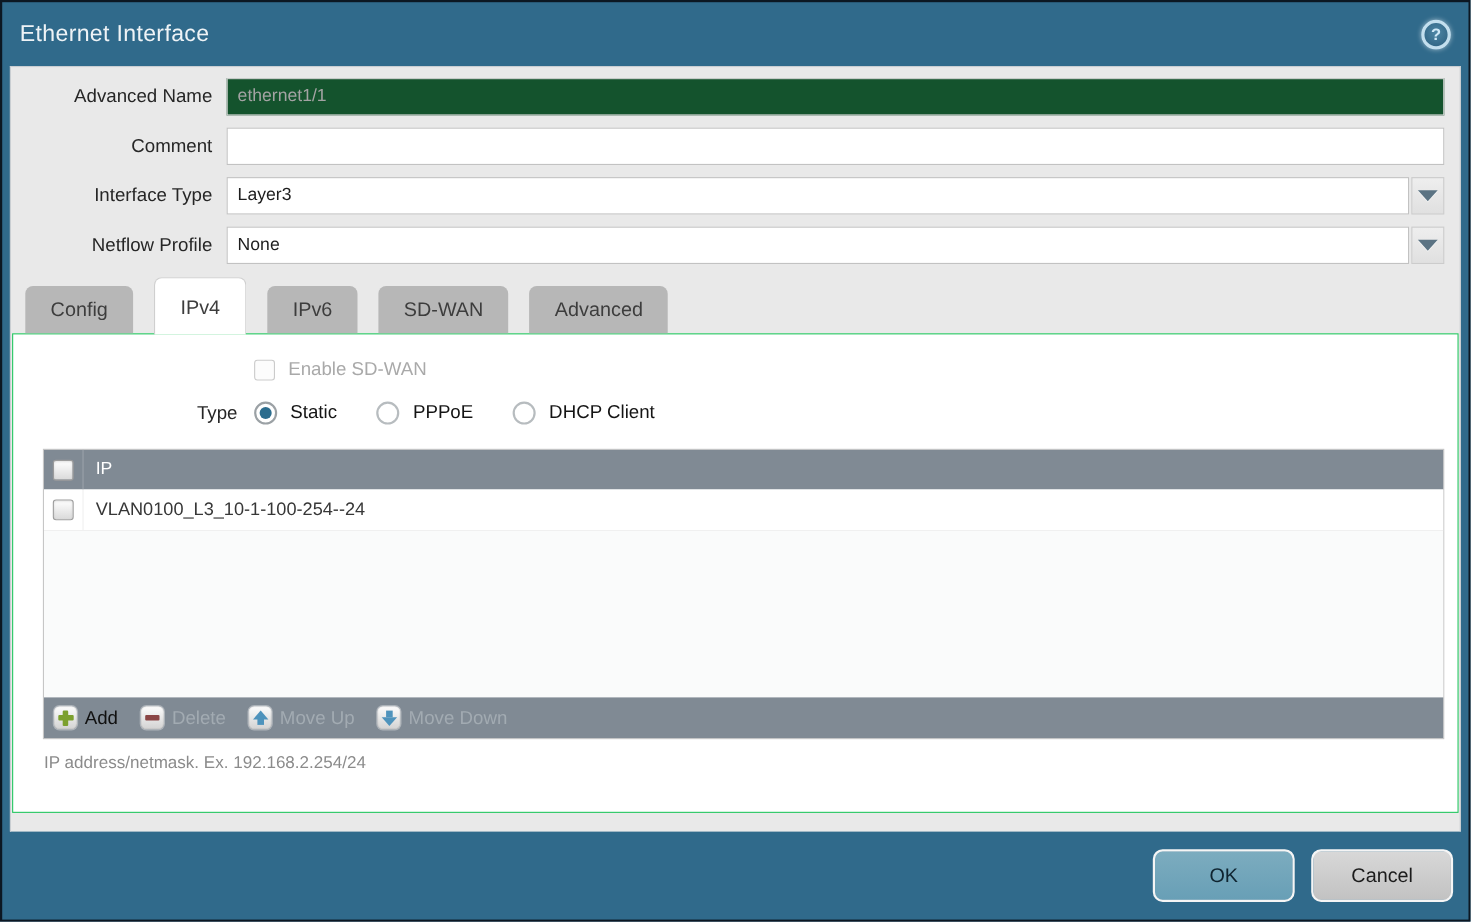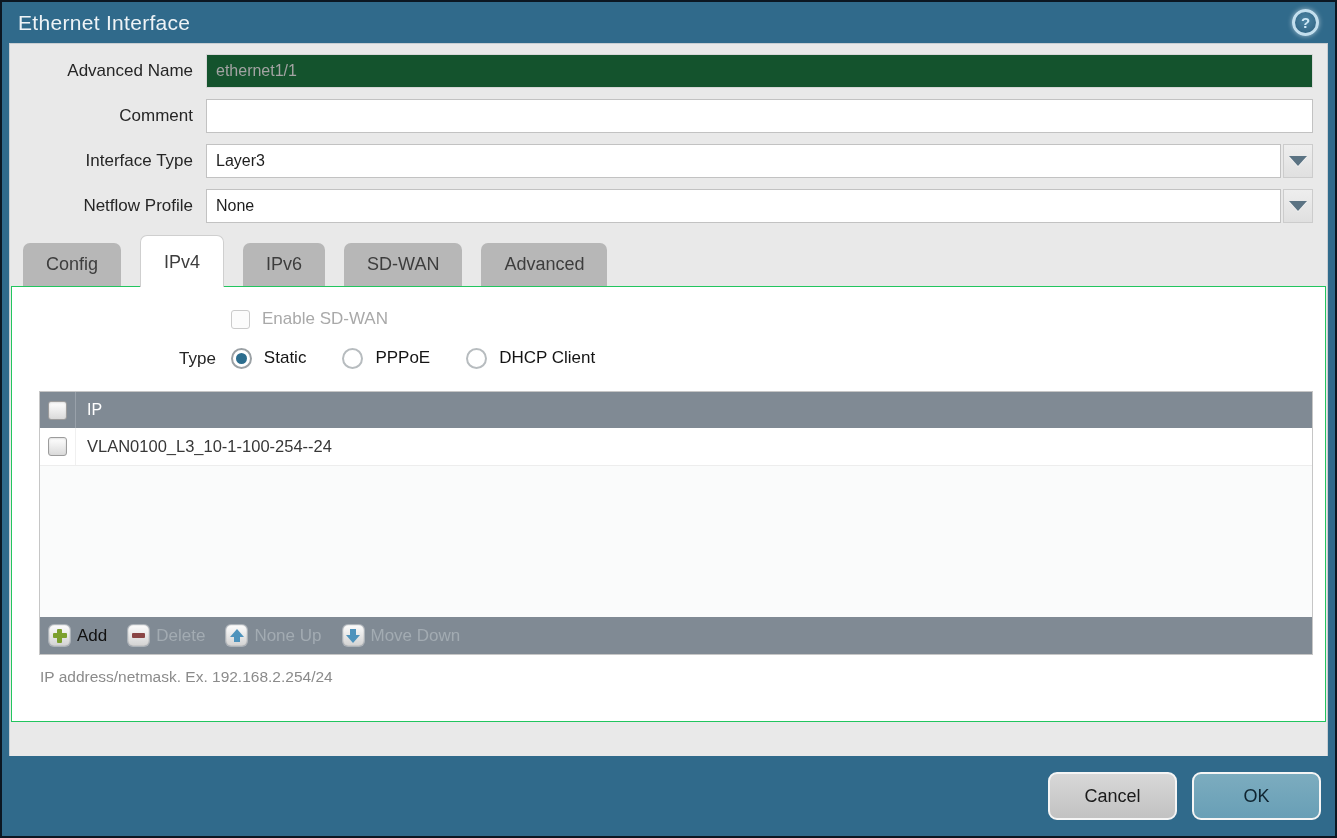--- a/index.html
+++ b/index.html
@@ -1,20 +1,20 @@
 <!DOCTYPE html>
 <html><head>
 <meta charset="utf-8">
 <style>
   * { margin:0; padding:0; box-sizing:border-box; }
   html,body { width:1337px; height:838px; overflow:hidden; font-family:"Liberation Sans", sans-serif; }
   .dialog { width:1337px; height:838px; border:2px solid #0c1722; background:#306a8b; display:flex; flex-direction:column; }
 
   
-  .titlebar { height:41px; display:flex; align-items:center; padding:0 16px; flex:0 0 auto; }
+  .titlebar { height:58px; display:flex; align-items:center; padding:0 16px; flex:0 0 auto; }
   .title { color:#eef3f6; font-size:21px; letter-spacing:.3px; font-weight:400; }
   .help-btn { margin-left:auto; width:27px; height:27px; border-radius:50%;
               background:radial-gradient(circle at 50% 40%, #4d86a5, #2c5f7e);
               border:3px solid #c3dfee; box-shadow:0 0 5px rgba(255,255,255,.55);
               color:#cfe9f7; font-size:15px; font-weight:bold; display:flex; align-items:center; justify-content:center; cursor:pointer; }
 
   
   .content { margin:0 7px; background:#e9e9e9; border:1px solid #c9ced2; border-bottom:none; flex:1 1 auto; padding-top:10px; overflow:hidden; }
 
   .form-row { display:flex; align-items:center; height:34px; margin:0 14px 11px 0; }
@@ -168,32 +168,32 @@
           <div class="tb-btn">
             <div class="badge g-plus"></div>
             <div class="label-on">Add</div>
           </div>
           <div class="tb-btn disabled">
             <div class="badge g-minus"></div>
             <div class="label-off">Delete</div>
           </div>
           <div class="tb-btn disabled">
             <div class="badge g-up"></div>
-            <div class="label-off">None Up</div>
+            <div class="label-off">Move Up</div>
           </div>
           <div class="tb-btn disabled">
             <div class="badge g-down"></div>
             <div class="label-off">Move Down</div>
           </div>
         </div>
       </div>
 
       <div class="hint">IP address/netmask. Ex. 192.168.2.254/24</div>
 
     </div>
   </div>
 
   <div class="footer">
+    <button class="btn btn-ok">OK</button>
     <button class="btn btn-cancel">Cancel</button>
-    <button class="btn btn-ok">OK</button>
   </div>
 
 </div>
 
 </body></html>

